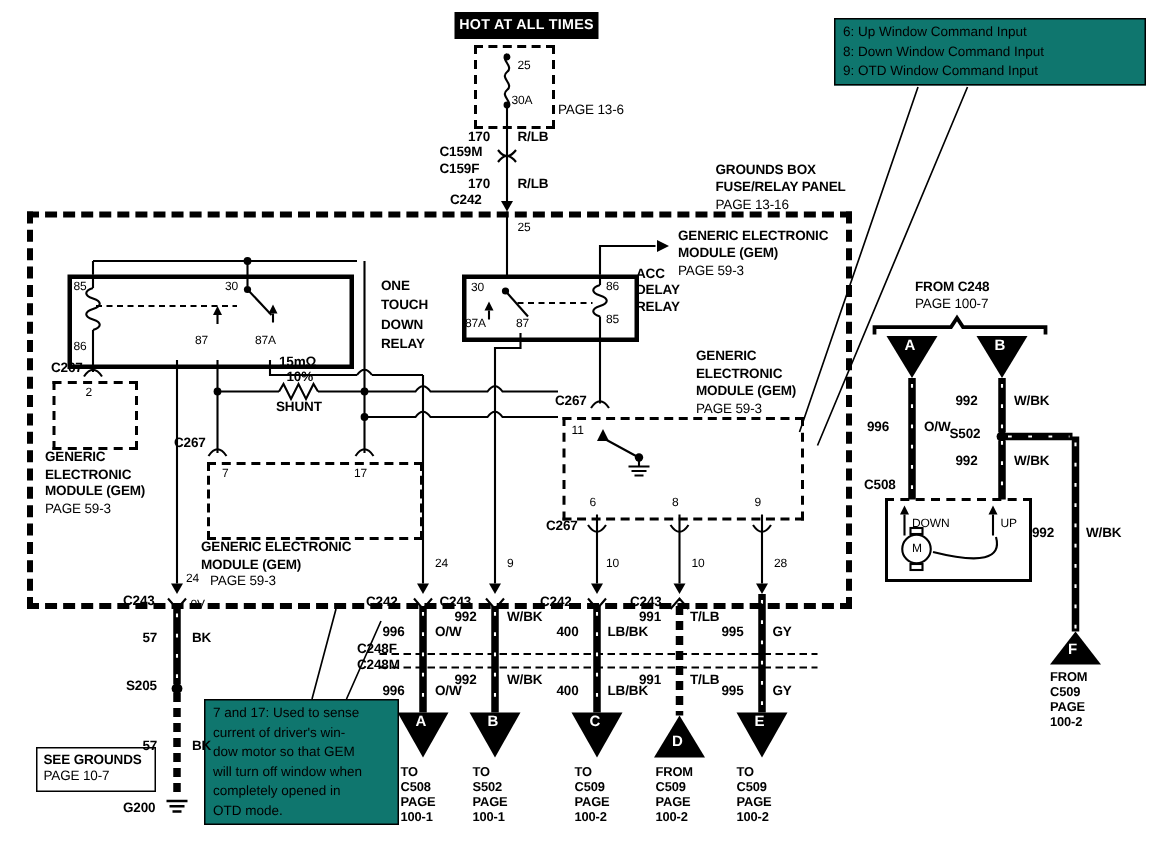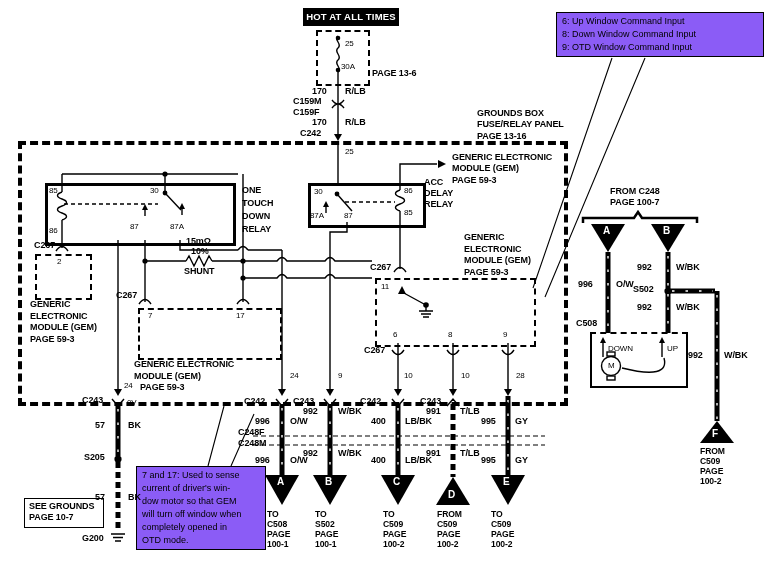--- a/index.html
+++ b/index.html
@@ -1,27 +1,27 @@
 <!DOCTYPE html>
 <html><head>
 <meta charset="utf-8">
 <style>
   html,body{margin:0;padding:0;background:#fff}
   #stage{position:relative;width:768px;height:570px;background:#fff;overflow:hidden;
          font-family:"Liberation Sans",sans-serif}
   .t{position:absolute;font-family:"Liberation Sans",sans-serif;font-size:9px;font-weight:bold;
      color:#000;white-space:pre-line;line-height:11px;letter-spacing:-0.1px}
-  .n{font-weight:bold}
+  .n{font-weight:normal}
   .u{}
   .p{font-weight:normal;font-size:8px;line-height:9px}
   .w{color:#fff;font-size:10px;line-height:10px}
   .dest{line-height:10px;font-size:8.6px}
   .box{position:absolute;border-color:#000;border-style:solid;background:transparent}
   .dash{border-style:dashed}
-  .note{position:absolute;border:1.5px solid #000;background:#8b5cf6;color:#000;
+  .note{position:absolute;border:1.5px solid #000;background:#0f766e;color:#000;
         font:normal 9px/13px "Liberation Sans",sans-serif;padding:2px 5px;white-space:pre-line}
   #hotbox{position:absolute;left:303px;top:8px;width:96px;height:18px;background:#000;
           color:#fff;font:bold 9.5px/18px "Liberation Sans",sans-serif;text-align:center;letter-spacing:0.2px}
   svg{position:absolute;left:0;top:0}
 </style>
 </head>
 <body>
 
 <div id="stage">
 
@@ -179,21 +179,21 @@
 
 <div class="t" style="left:477px;top:108px">GROUNDS BOX
 FUSE/RELAY PANEL</div>
 <div class="t n" style="left:477px;top:131px">PAGE 13-16</div>
 
 <div class="t p" style="left:49px;top:186px">85</div>
 <div class="t p" style="left:49px;top:226px">86</div>
 <div class="t p" style="left:150px;top:186px">30</div>
 <div class="t p" style="left:130px;top:222px">87</div>
 <div class="t p" style="left:170px;top:222px">87A</div>
-<div class="t" style="left:242px;top:184px;line-height:13px">ONE
+<div class="t" style="left:254px;top:184px;line-height:13px">ONE
 TOUCH
 DOWN
 RELAY</div>
 
 <div class="t p" style="left:314px;top:187px">30</div>
 <div class="t p" style="left:310px;top:211px">87A</div>
 <div class="t p" style="left:344px;top:211px">87</div>
 <div class="t p" style="left:404px;top:186px">86</div>
 <div class="t p" style="left:404px;top:208px">85</div>
 <div class="t" style="left:424px;top:177px">ACC

